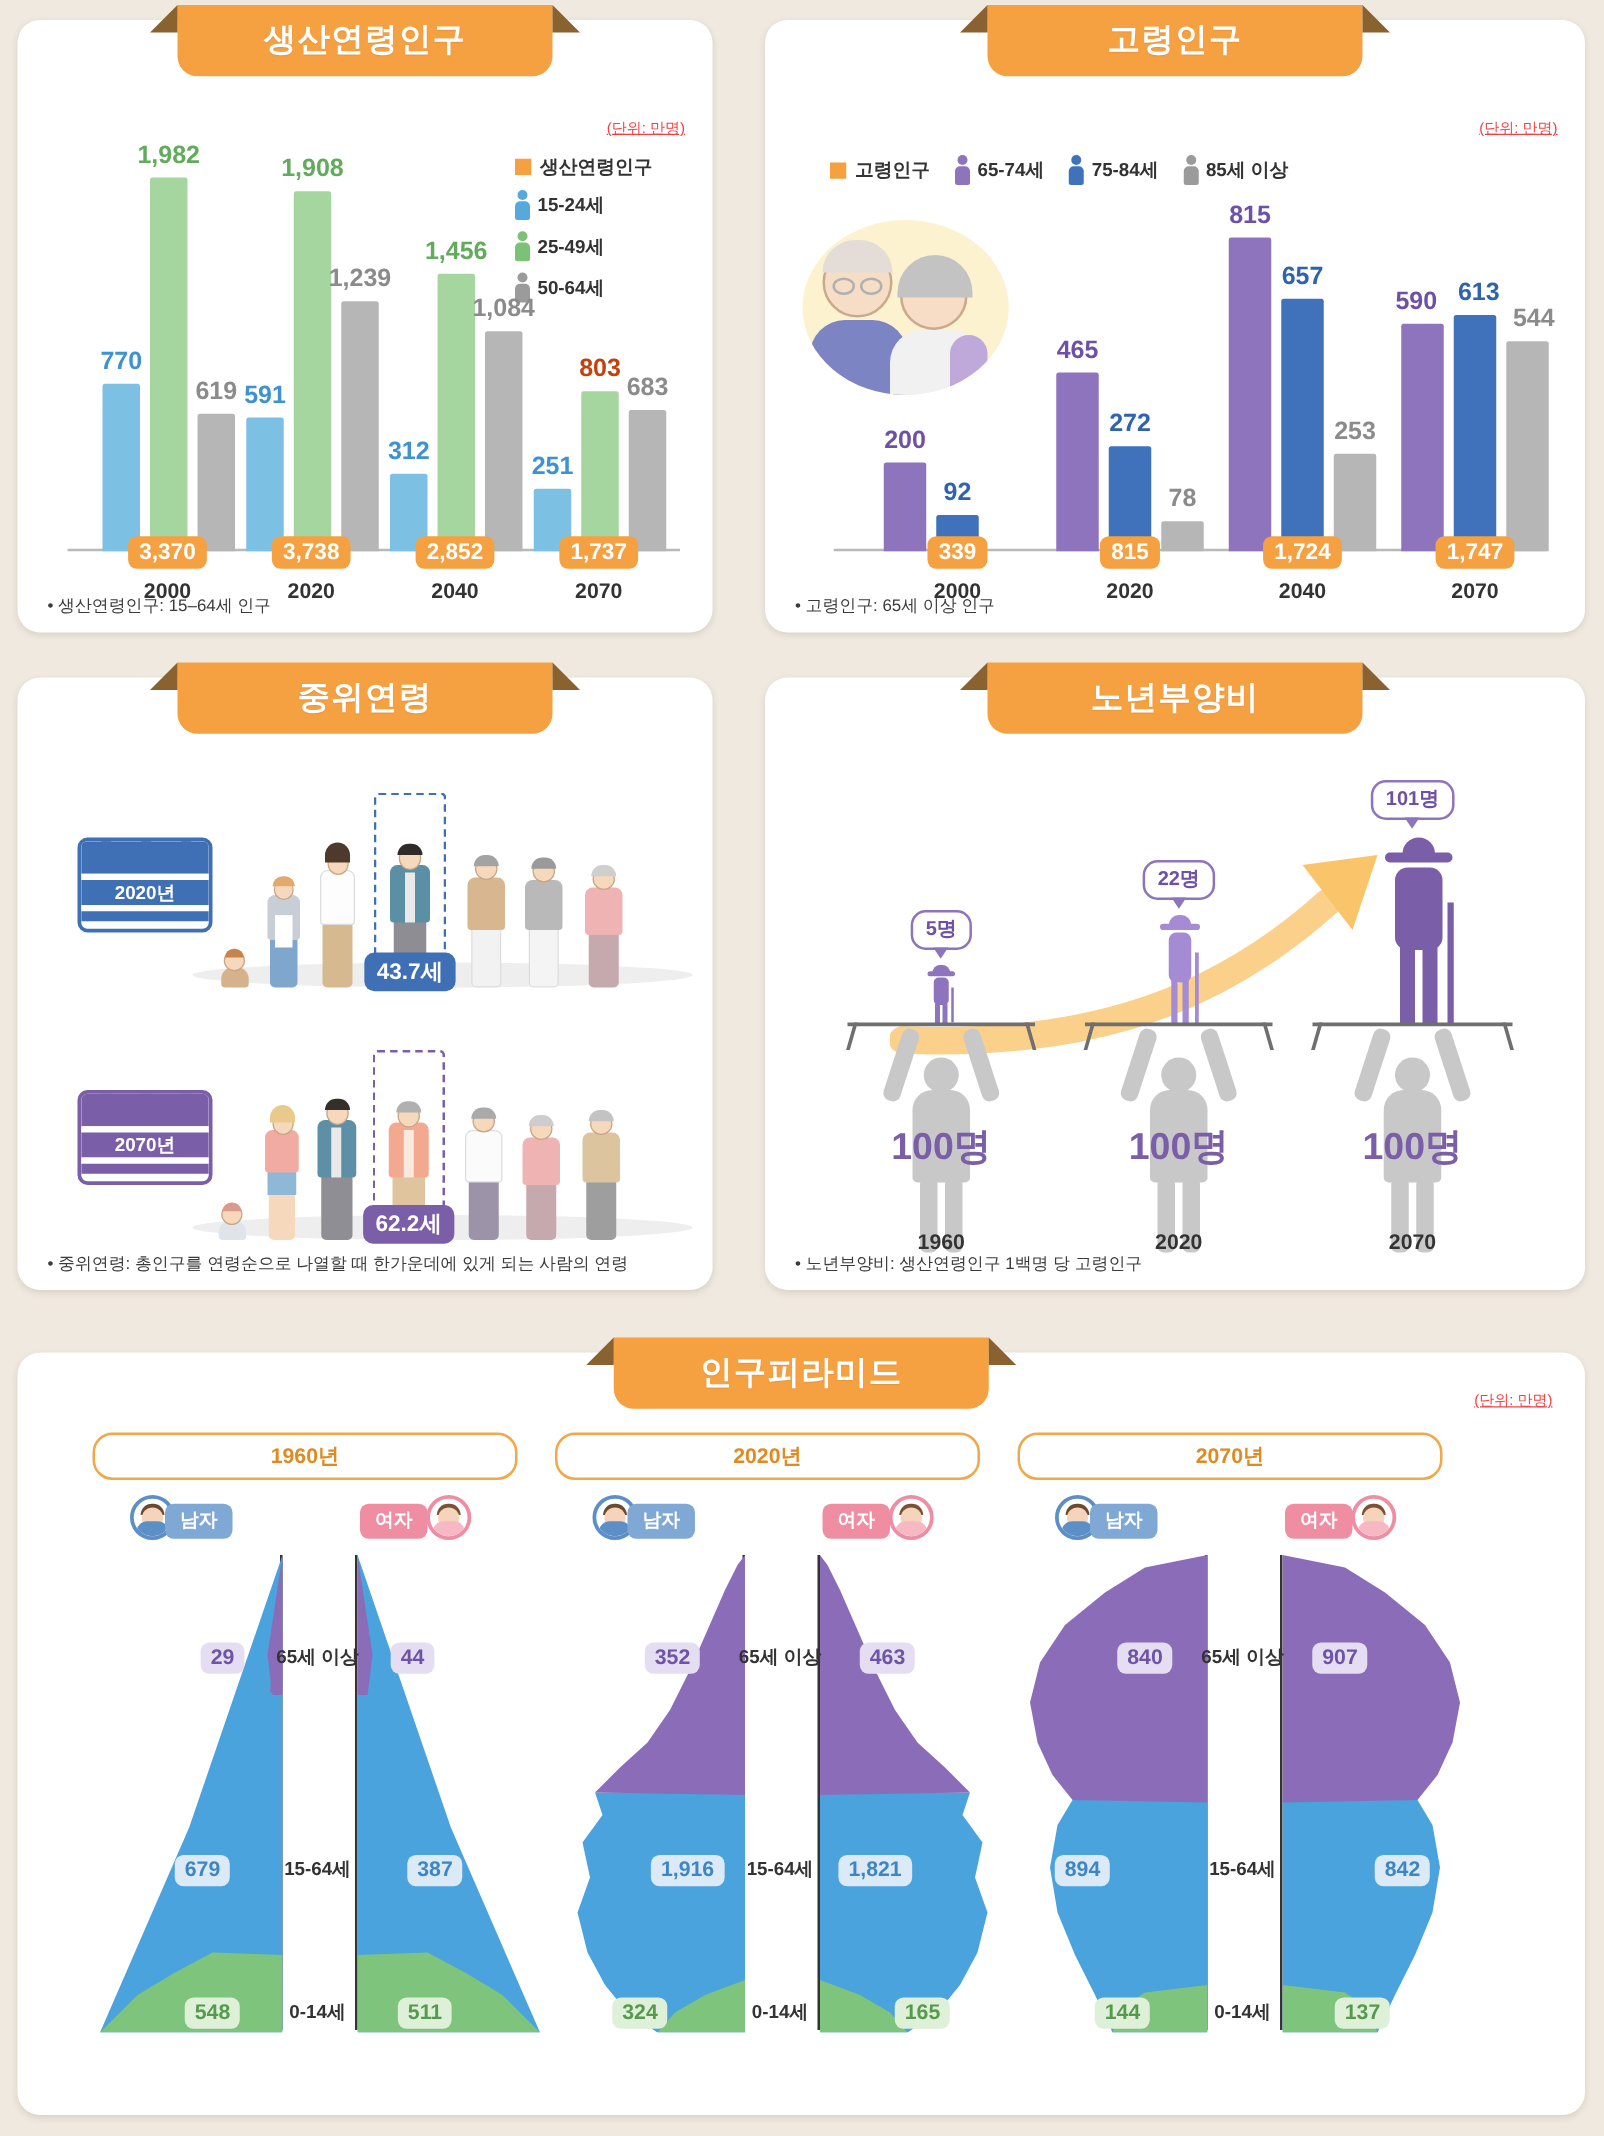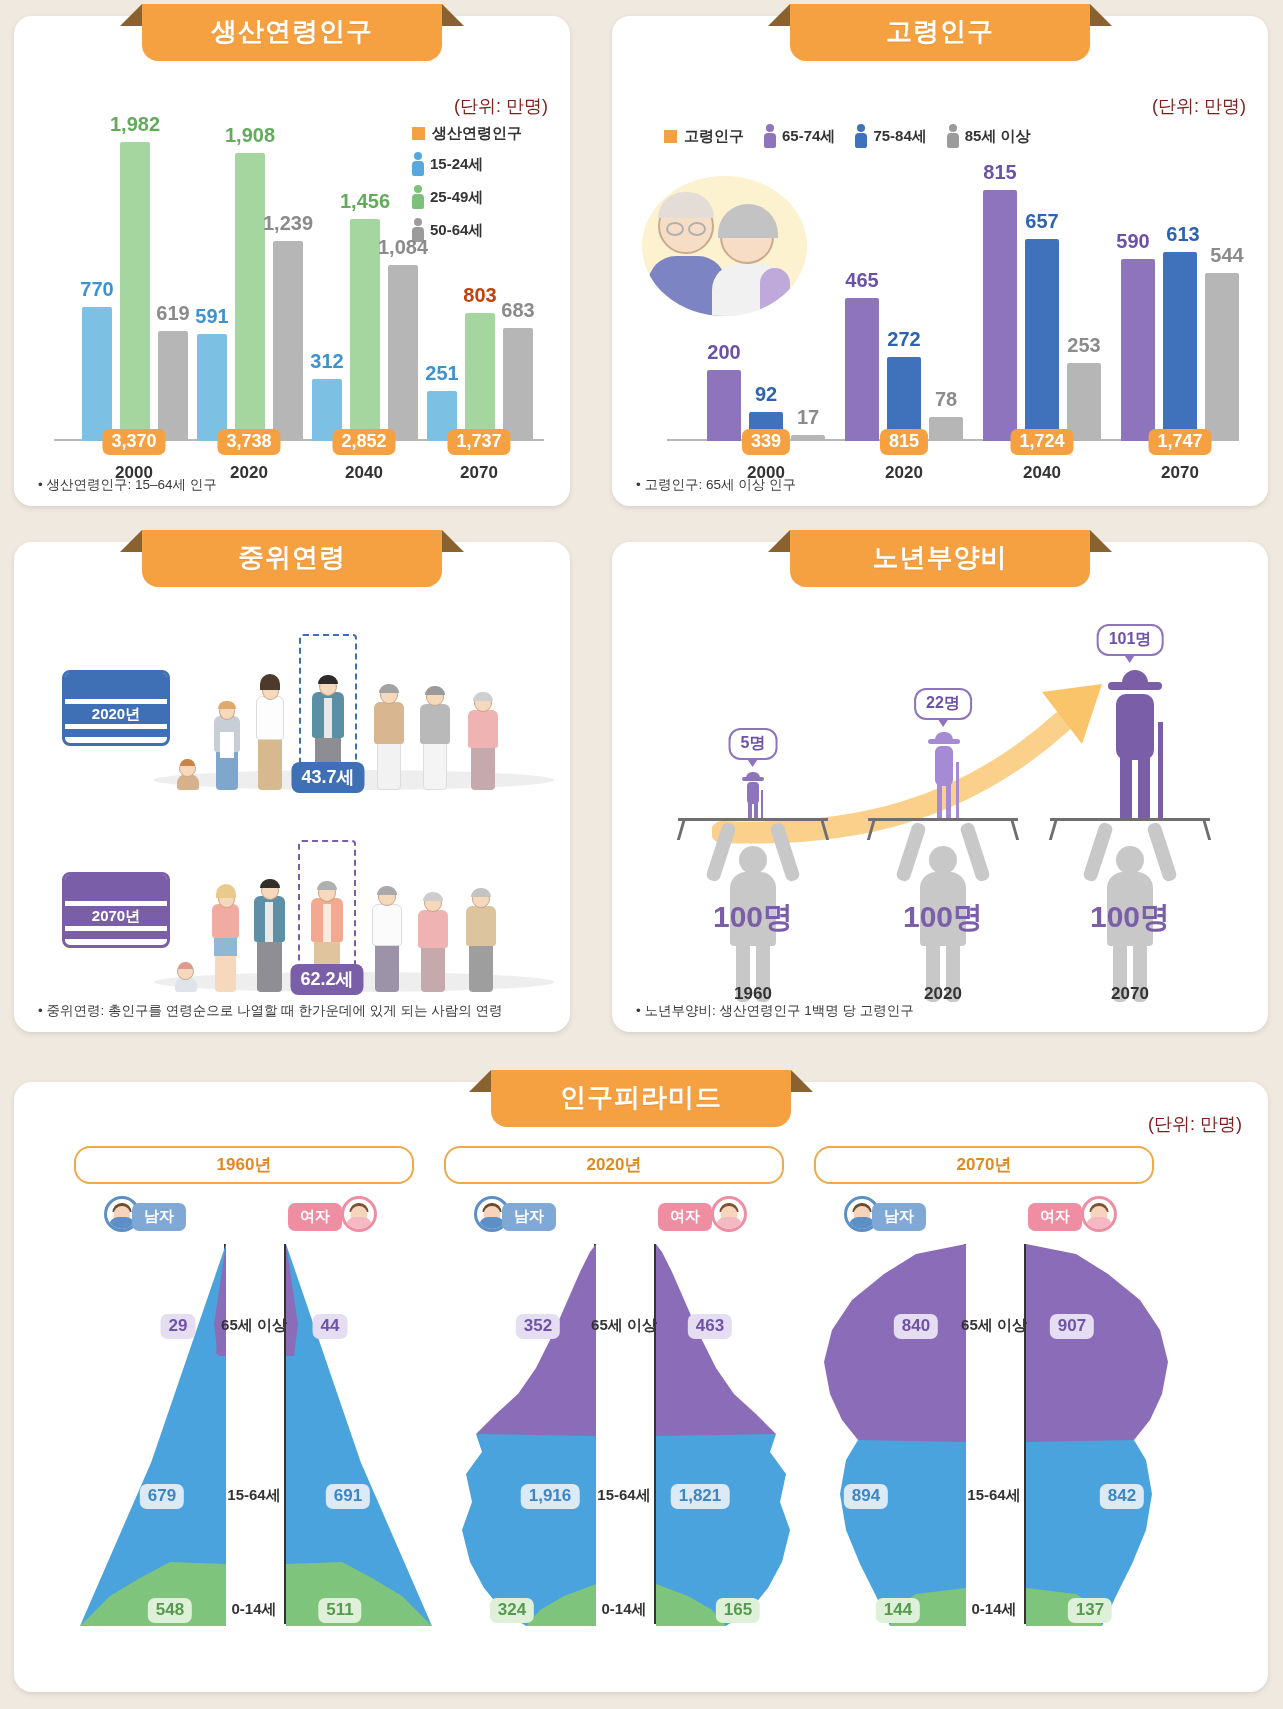--- a/index.html
+++ b/index.html
@@ -33,21 +33,21 @@
     min-width:300px;
     text-shadow:0 1px 1px rgba(0,0,0,.08);
   }
   .ribbon:before, .ribbon:after{
     content:""; position:absolute; top:0; width:0; height:0;
     border-style:solid;
   }
   .ribbon:before{ left:-22px; border-width:0 0 22px 22px; border-color:transparent transparent #8a6230 transparent; }
   .ribbon:after { right:-22px; border-width:0 22px 22px 0; border-color:transparent transparent #8a6230 transparent; }
 
-  .unit { position:absolute; right:22px; font-size:18px; color:#7f1d1d; }
+  .unit { position:absolute; right:22px; font-size:12px; color:#ef4444;text-decoration:underline; }
   .footnote { position:absolute; left:24px; bottom:12px; font-size:13.5px; color:#3a3a3a; }
   .legend-item { display:flex; align-items:center; font-size:15px; font-weight:bold; color:#333; }
   .sw { width:13px; height:13px; background:#f5a142; margin-right:7px; }
 
   .chart { position:absolute; }
   .axis { position:absolute; height:2px; background:#b9b9b9; }
 
   .bar { position:absolute; bottom:0; }
   .bar .b { position:absolute; bottom:0; width:100%; border-radius:2px 2px 0 0; }
   .bar .v { position:absolute; width:120px; text-align:center; font-size:20px; font-weight:bold; }
@@ -278,24 +278,20 @@
     <div class="axis" style="left:0;bottom:0;width:570px;"></div>
 
     <div class="bar" style="left:40px;width:34px;height:275px;">
       <div class="b" style="height:71px;background:#8d74bd"></div>
       <div class="v" style="left:-43px;bottom:77px;color:#6d51a6;">200</div>
     </div>
     <div class="bar" style="left:82px;width:34px;height:275px;">
       <div class="b" style="height:29px;background:#3f72bb"></div>
       <div class="v" style="left:-43px;bottom:35px;color:#2f63ae;">92</div>
     </div>
-    <div class="bar" style="left:124px;width:34px;height:275px;">
-      <div class="b" style="height:6px;background:#b6b6b6"></div>
-      <div class="v" style="left:-43px;bottom:12px;color:#8b8b8b;">17</div>
-    </div>
 
     <div class="bar" style="left:178px;width:34px;height:275px;">
       <div class="b" style="height:143px;background:#8d74bd"></div>
       <div class="v" style="left:-43px;bottom:149px;color:#6d51a6;">465</div>
     </div>
     <div class="bar" style="left:220px;width:34px;height:275px;">
       <div class="b" style="height:84px;background:#3f72bb"></div>
       <div class="v" style="left:-43px;bottom:90px;color:#2f63ae;">272</div>
     </div>
     <div class="bar" style="left:262px;width:34px;height:275px;">
@@ -614,21 +610,21 @@
       <polygon points="0,320 0,382 146,382 116,352 86,334 56,318" fill="#7fc47c"></polygon>
     </svg>
 
     <div class="pyrlbl" style="left:194px;top:170px;">65세 이상</div>
     <div class="pyrlbl" style="left:194px;top:340px;">15-64세</div>
     <div class="pyrlbl" style="left:194px;top:454px;">0-14세</div>
 
     <div class="valchip vc-old" style="left:118px;top:168px;">29</div>
     <div class="valchip vc-old" style="left:270px;top:168px;">44</div>
     <div class="valchip vc-work" style="left:102px;top:338px;">679</div>
-    <div class="valchip vc-work" style="left:288px;top:338px;">691</div>
+    <div class="valchip vc-work" style="left:288px;top:338px;">387</div>
     <div class="valchip vc-kid" style="left:110px;top:452px;">548</div>
     <div class="valchip vc-kid" style="left:280px;top:452px;">511</div>
   </div>
 
   <div style="position:absolute;left:416px;top:64px;width:370px;height:520px;">
     <div class="yearpill" style="left:14px;top:0;width:340px;">2020년</div>
 
     <div class="avatar" style="left:44px;top:50px;border-color:#5d8fc7;overflow:hidden;">
       <div class="hair" style="background:#6b4a2e;"></div>
         <div class="face"></div>

